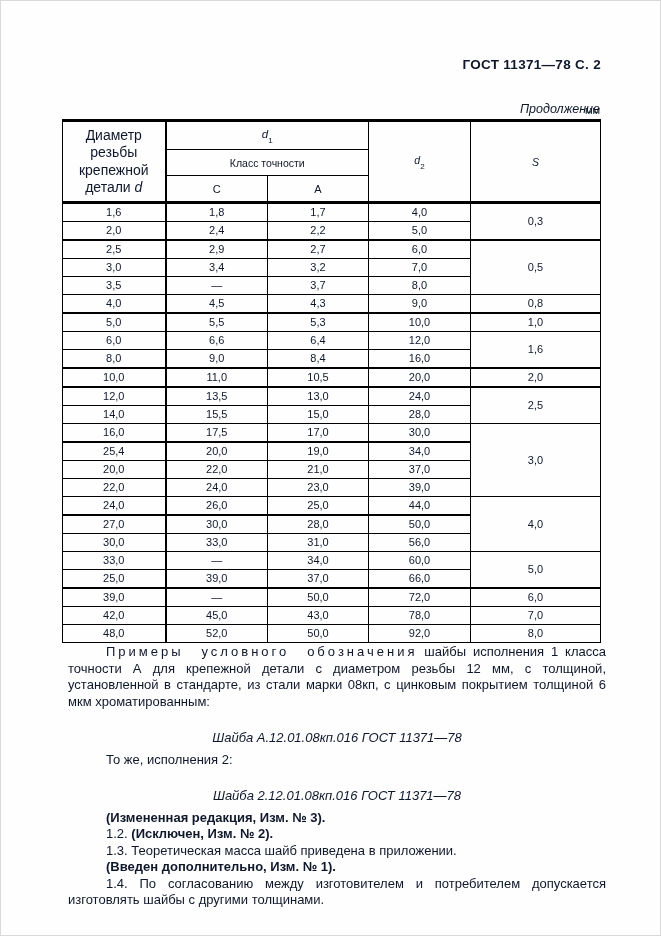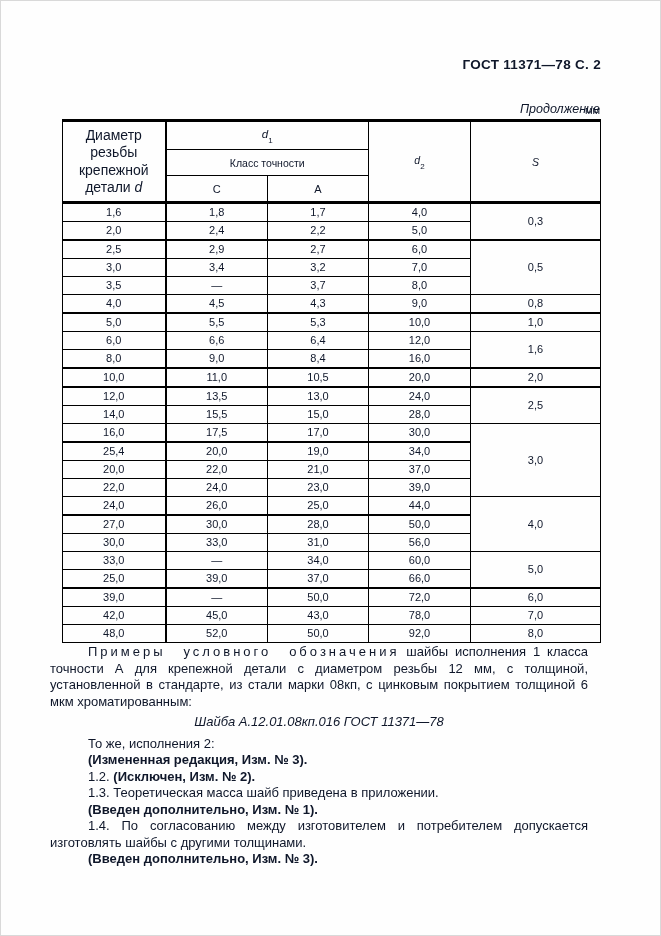--- a/index.html
+++ b/index.html
@@ -35,23 +35,23 @@
   th.h-d{font-size:14px;line-height:1.25;padding:2px 4px;}
   th.h-sub{font-size:10.5px;height:26px;}
   th.h-d1{height:27px;font-size:11.5px;}
   th.h-class{height:25px;}
   th.h-ca{height:25px;font-size:11px;}
   .it{font-style:italic;}
   sub.idx{font-size:8px;font-style:normal;position:relative;top:2px;}
 
   td.cell{height:17px;line-height:17px;}
 
-  .text-block{position:absolute;top:644px;left:50px;width:538px;font-size:13px;line-height:1.27;}
+  .text-block{position:absolute;top:644px;left:68px;width:538px;font-size:13px;line-height:1.27;}
   .para{margin:0;text-align:justify;text-indent:38px;}
-  .designation{margin:4px 0 5px 0;text-align:center;font-style:italic;}
+  .designation{margin:20px 0 5px 0;text-align:center;font-style:italic;}
   .plain-line{margin:0;text-indent:38px;}
   .bold-line{margin:0;text-indent:38px;font-weight:bold;}
   .mixed-line{margin:0;text-indent:38px;}
   .mixed-line .b{font-weight:bold;}
   .spaced{letter-spacing:3px;word-spacing:8px;}
 </style>
 </head>
 <body>
 
 <div class="page">
@@ -250,23 +250,23 @@
         </tr>
       </tbody>
   </table>
 
   <div class="text-block">
     <p class="para">
       <span class="spaced">Примеры условного обозначения</span><span> шайбы исполнения 1 класса точности А для крепежной детали с диаметром резьбы 12 мм, с толщиной, установленной в стандарте, из стали марки 08кп, с цинковым покрытием толщиной 6 мкм хроматированным:</span>
     </p>
     <p class="designation">Шайба А.12.01.08кп.016 ГОСТ 11371—78</p>
     <p class="plain-line">То же, исполнения 2:</p>
+    <p class="designation">Шайба 2.12.01.08кп.016 ГОСТ 11371—78</p>
     <p class="bold-line">(Измененная редакция, Изм. № 3).</p>
     <p class="mixed-line">
       <span>1.2.  </span><span class="b">(Исключен, Изм. № 2).</span>
     </p>
     <p class="plain-line">1.3.  Теоретическая масса шайб приведена в приложении.</p>
     <p class="bold-line">(Введен дополнительно, Изм. № 1).</p>
     <p class="para">1.4.  По согласованию между изготовителем и потребителем допускается изготовлять шайбы с другими толщинами.</p>
-    <p class="bold-line">(Введен дополнительно, Изм. № 3).</p>
   </div>
 
 </div>
 
 </body></html>

